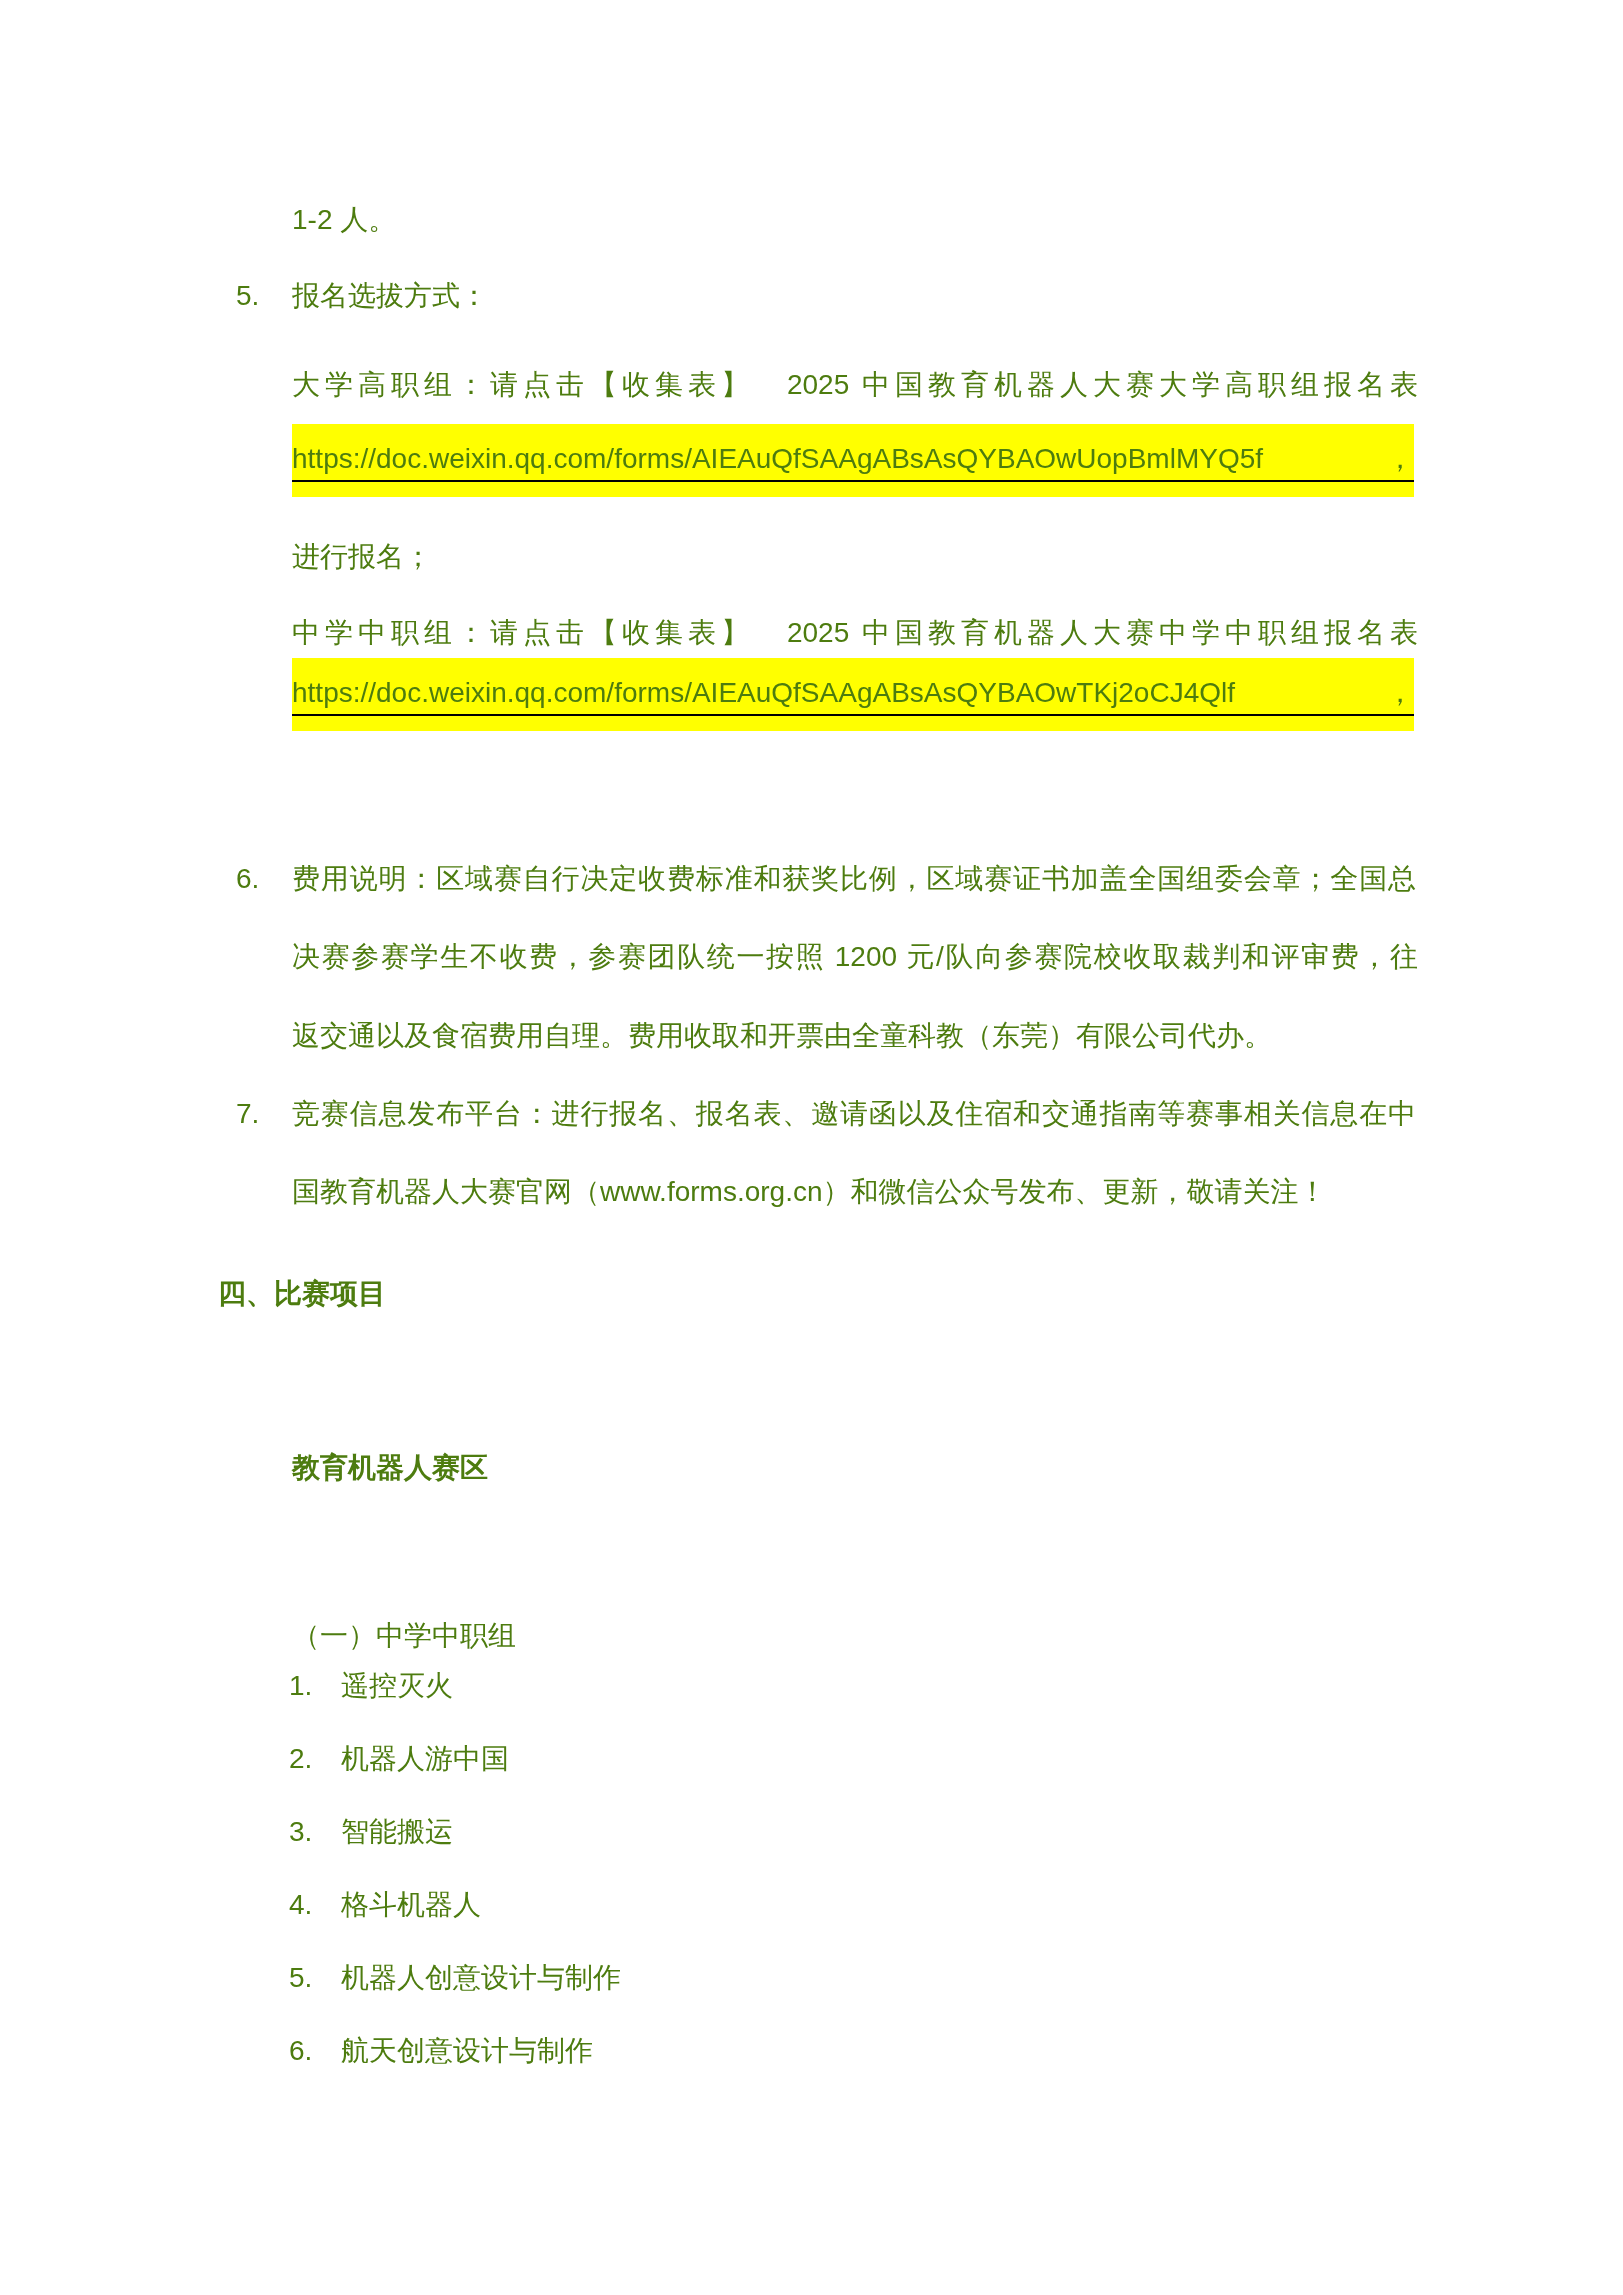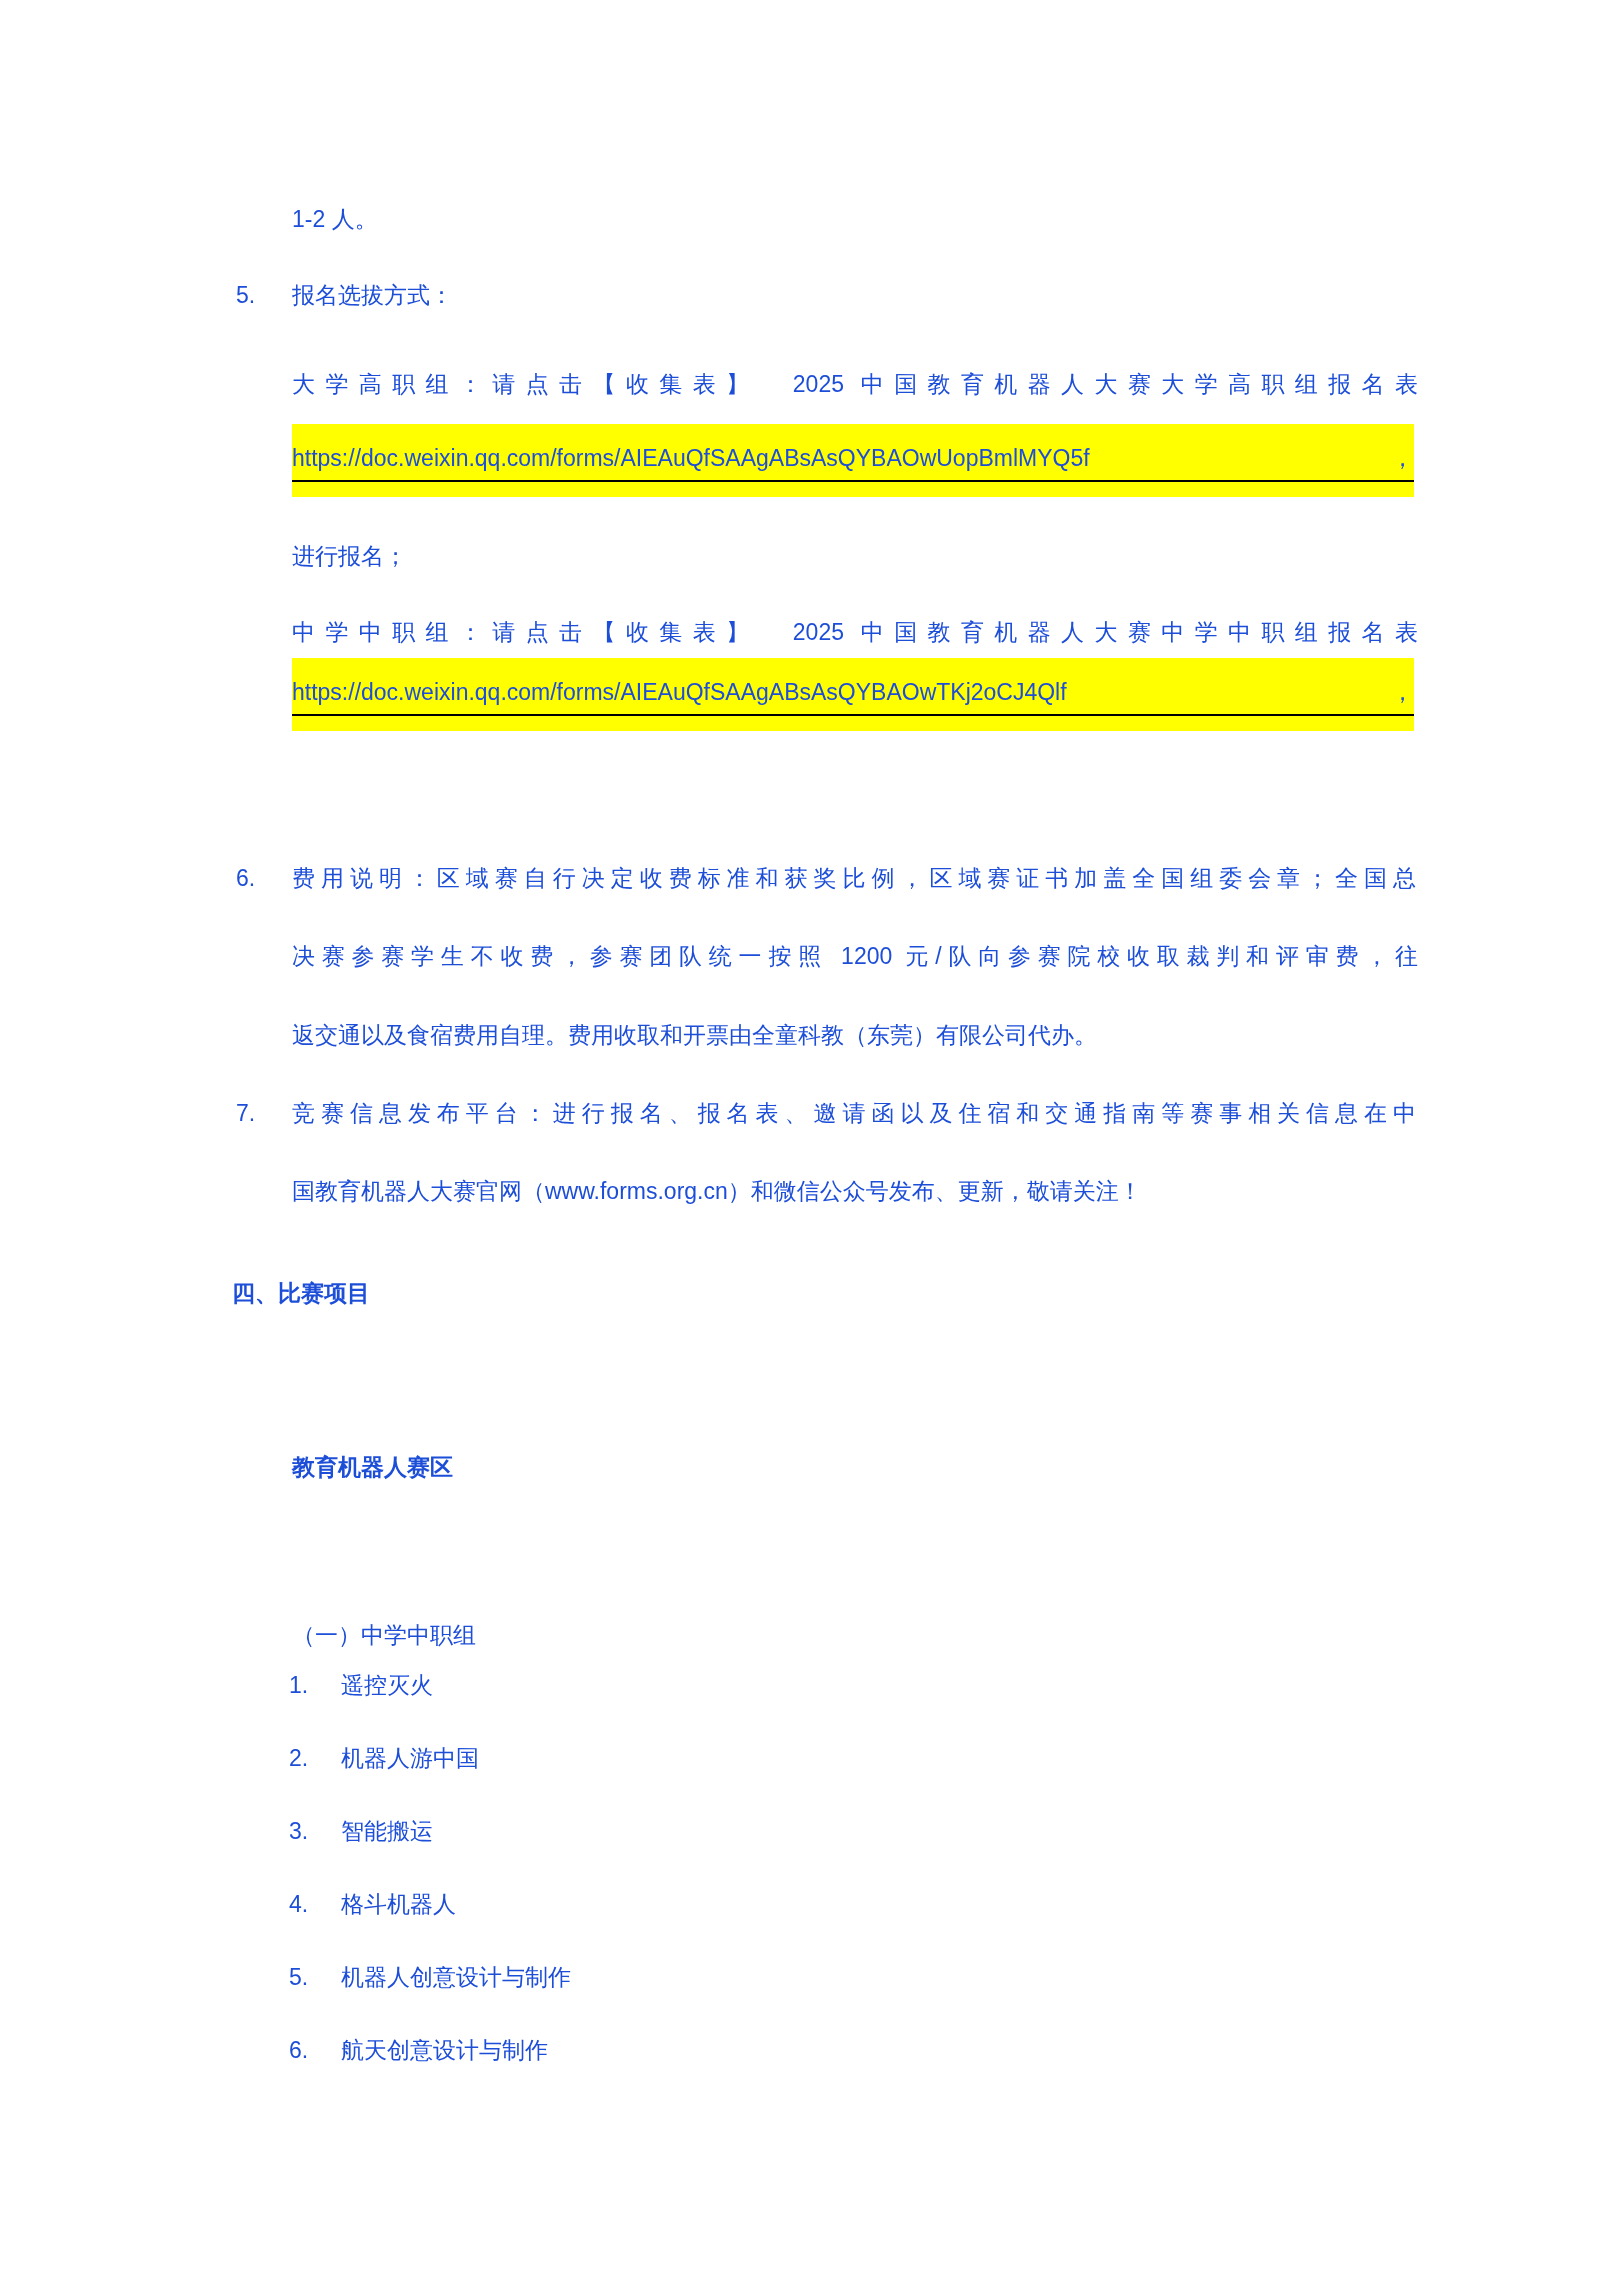--- a/index.html
+++ b/index.html
@@ -2,23 +2,23 @@
 <html style="font-size:10.5px"><head>
 <meta charset="utf-8">
 <style>
   html,body{margin:0;padding:0;background:#e9e9e9;}
   .page{
     position:relative;
     width:1623px;
     height:2295px;
     background:#ffffff;
     font-family:"Liberation Sans",sans-serif;
-    font-size:23px;
+    font-size:28px;
     line-height:37px;
-    color:#1d4ed8;
+    color:#4d7c0f;
     overflow:hidden;
   }
   .line{
     position:absolute;
     left:292px;
     width:1126px;
     white-space:nowrap;
   }
   .stretch{
     white-space:normal;
@@ -29,21 +29,21 @@
     position:absolute;
     left:236px;
     width:1181px;
     display:flex;
     white-space:nowrap;
   }
   .li .num{flex:0 0 56px;}
   .li.inner{left:289px;width:1129px;}
   .li.inner .num{flex:0 0 52px;}
   .b{font-weight:bold;}
-  .heading{left:232px;}
+  .heading{left:218px;}
   .hl{
     position:absolute;
     left:292px;
     width:1122px;
     height:73px;
     background:#ffff00;
     display:flex;
     align-items:flex-end;
     box-sizing:border-box;
     padding-bottom:15px;

